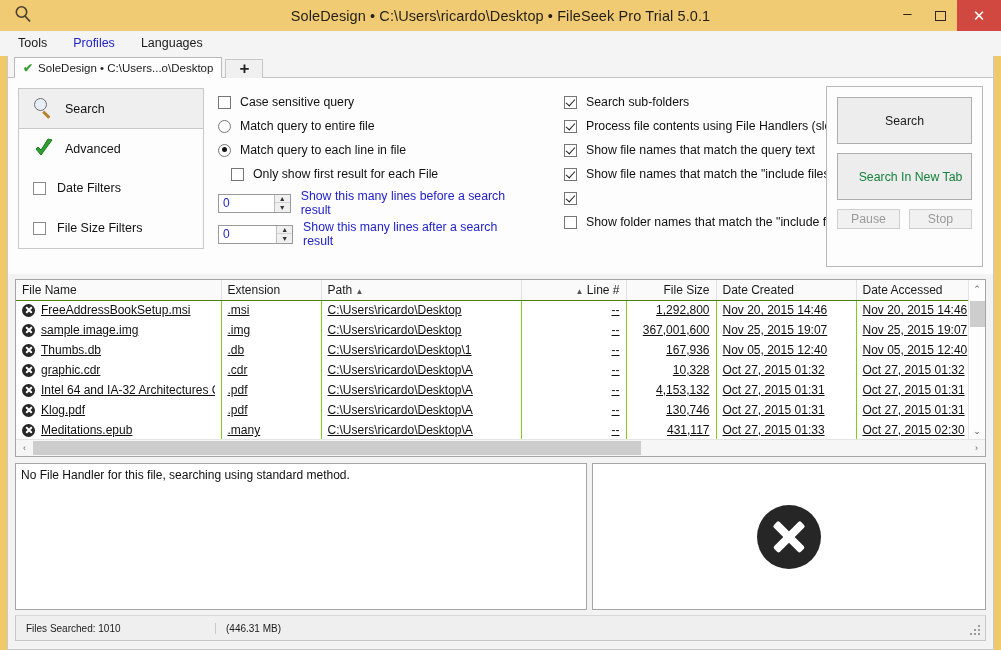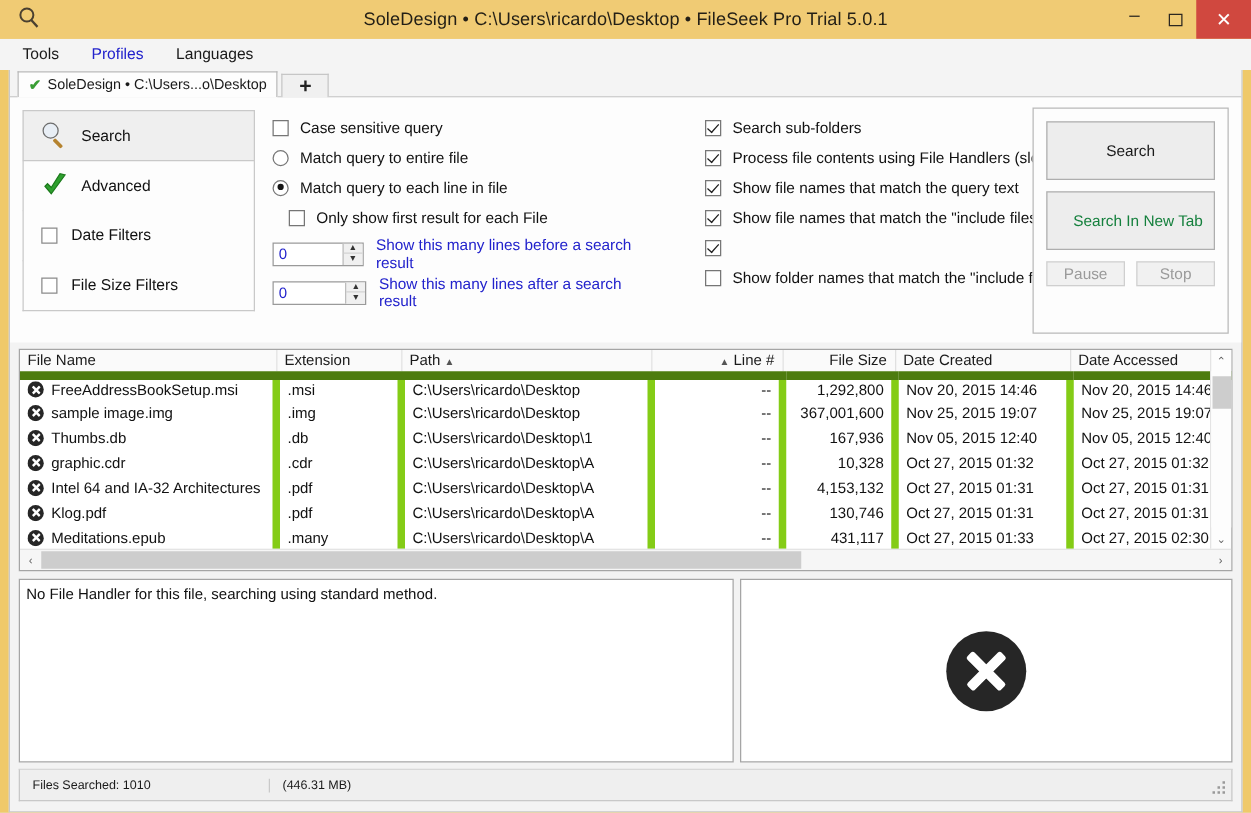--- a/index.html
+++ b/index.html
@@ -227,31 +227,32 @@
     display: flex; flex-direction: column;
     overflow: hidden;
   }
   .tbl-scrollrow { flex: 1 1 auto; display: flex; min-height: 0; }
   .tbl-main { flex: 1 1 auto; display: flex; flex-direction: column; min-width: 0; }
   table { border-collapse: collapse; width: 100%; table-layout: fixed; }
   thead th {
     height: 20px;
     background: #fafafa;
     border-right: 1px solid #e0e0e0;
-    border-bottom: 7px solid #4d7c0f;
+    border-bottom: 1px solid #4d7c0f;
     font-weight: normal; font-size: 12px; color: #1a1a1a;
     text-align: left; padding: 0 6px;
     white-space: nowrap; overflow: hidden;
   }
   thead th.right { text-align: right; }
   .sort-asc { font-size: 8px; color: #555; }
   tbody td {
     height: 20px; font-size: 12px; color: #111;
     padding: 0 6px; white-space: nowrap; overflow: hidden;
-    border-right: 6px solid #84cc16;
+    border-right: 1px solid #84cc16;
+    text-decoration: underline;
   }
   tbody td.right { text-align: right; }
   .fname { display: flex; align-items: center; gap: 6px; overflow: hidden; }
   .x-badge {
     width: 13px; height: 13px; flex: 0 0 13px;
     border-radius: 50%; background: #262626;
     position: relative;
   }
   .x-badge::before, .x-badge::after {
     content: ""; position: absolute;

